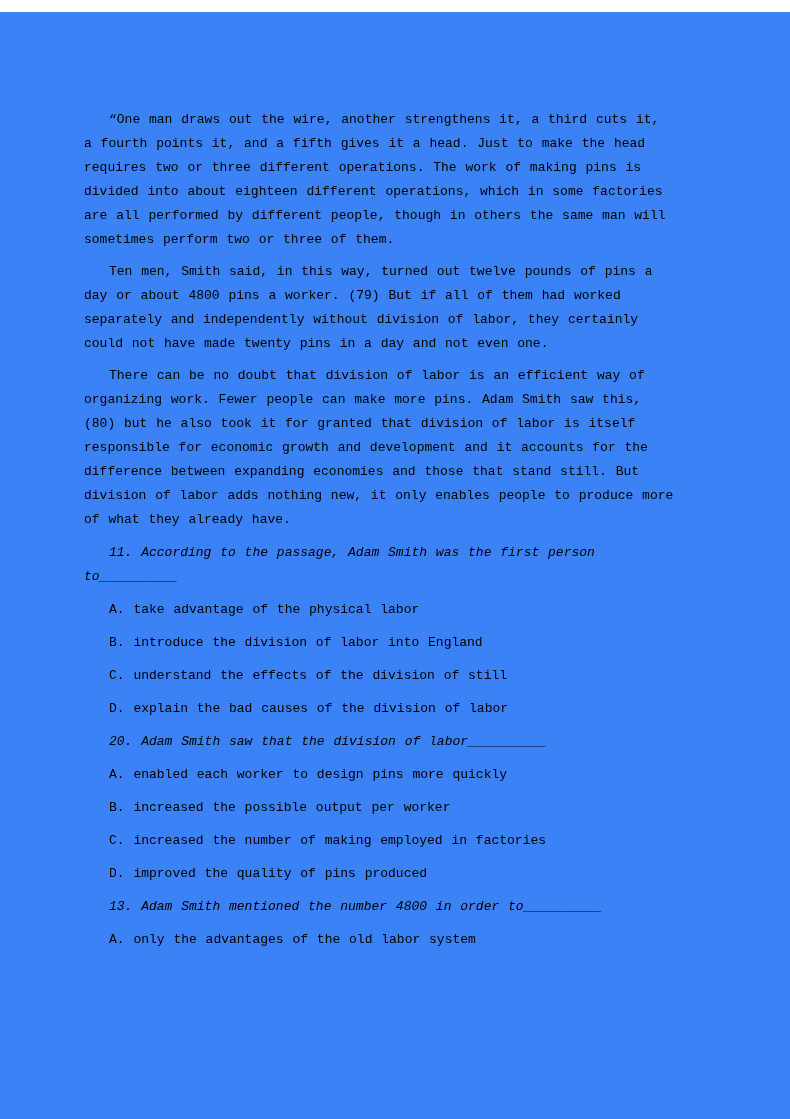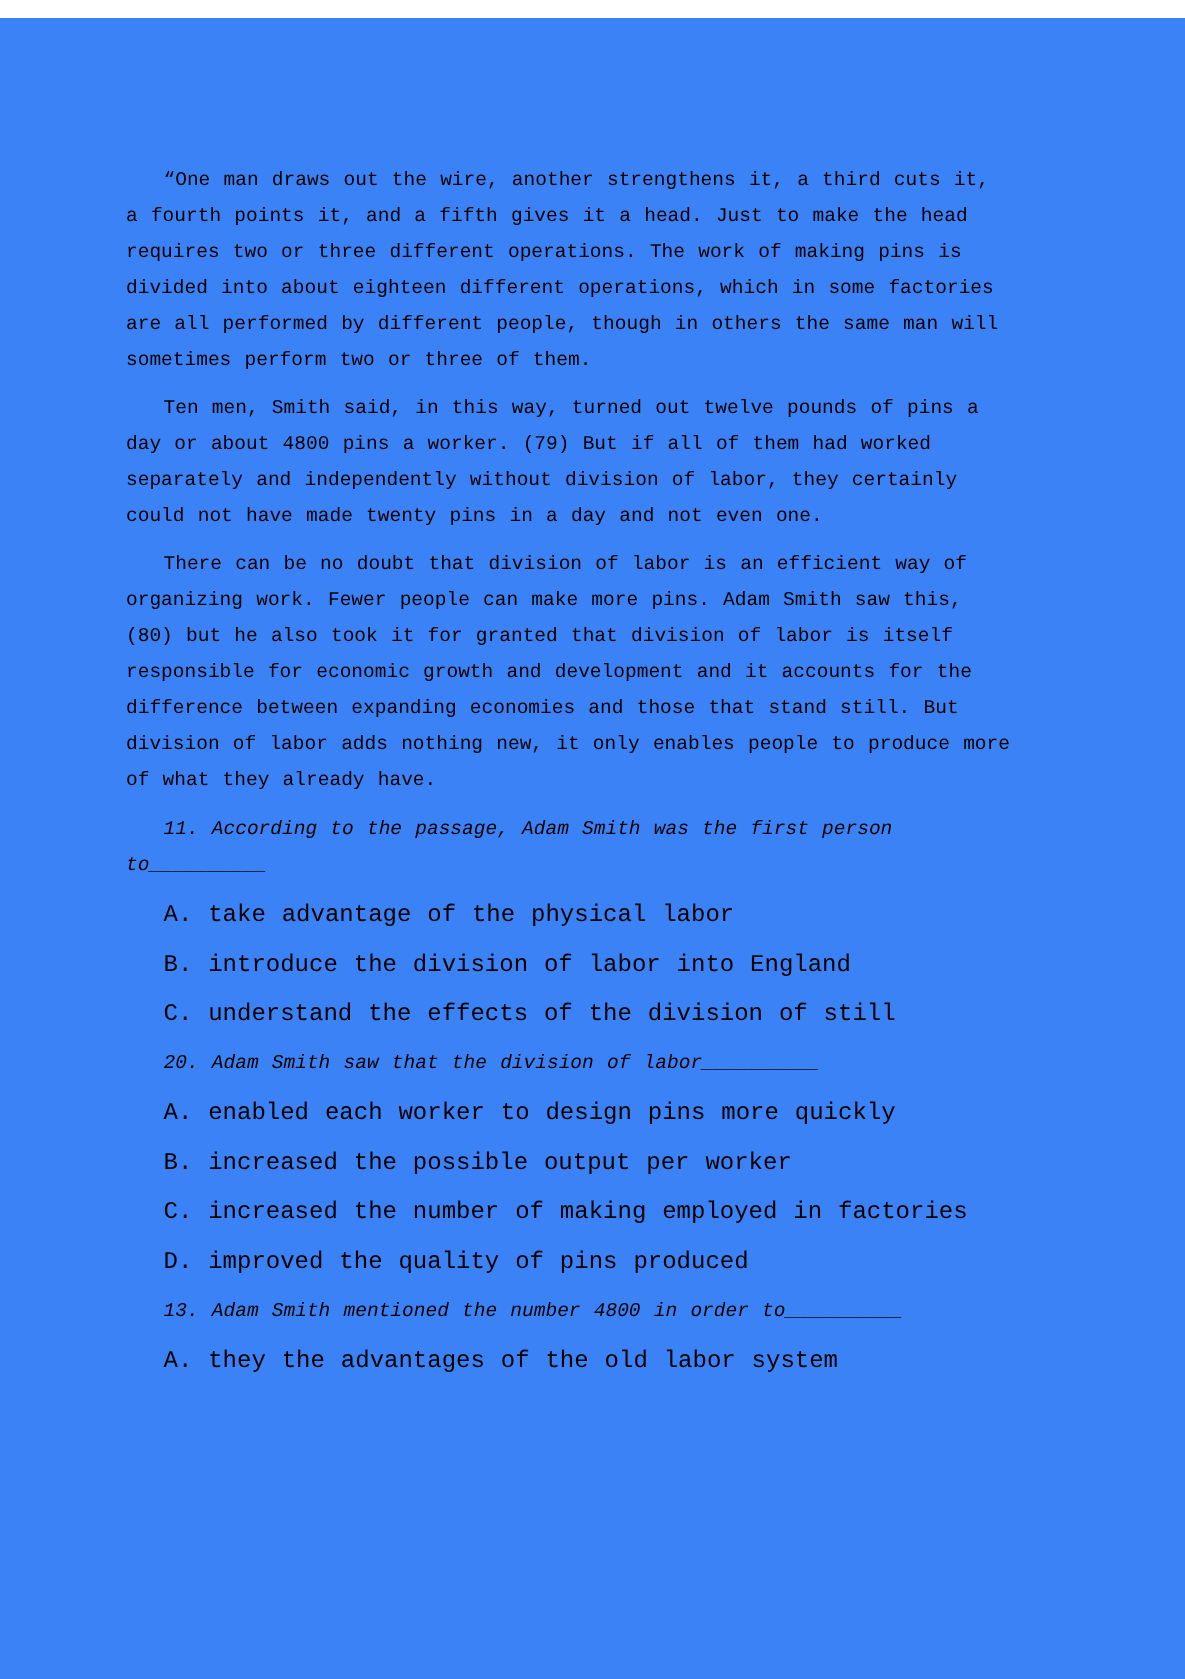--- a/index.html
+++ b/index.html
@@ -36,47 +36,48 @@
   .stem {
     margin: 9px 0 0 0;
     font-size: 13px;
     line-height: 24px;
     text-indent: 25px;
     word-spacing: 1px;
     font-style: italic;
   }
   .option {
     margin: 9px 0 0 25px;
-    font-size: 16px;
+    font-size: 13px;
     line-height: 24px;
     word-spacing: 1px;
   }
 </style>
 </head>
 <body>
 
 <div class="page">
 
   <p class="para">“One man draws out the wire, another strengthens it, a third cuts it, a fourth points it, and a fifth gives it a head. Just to make the head requires two or three different operations. The work of making pins is divided into about eighteen different operations, which in some factories are all performed by different people, though in others the same man will sometimes perform two or three of them.</p>
   <p class="para">Ten men, Smith said, in this way, turned out twelve pounds of pins a day or about 4800 pins a worker. (79) But if all of them had worked separately and independently without division of labor, they certainly could not have made twenty pins in a day and not even one.</p>
   <p class="para">There can be no doubt that division of labor is an efficient way of organizing work. Fewer people can make more pins. Adam Smith saw this, (80) but he also took it for granted that division of labor is itself responsible for economic growth and development and it accounts for the difference between expanding economies and those that stand still. But division of labor adds nothing new, it only enables people to produce more of what they already have.</p>
 
   <div class="question">
     <p class="stem">11. According to the passage, Adam Smith was the first person to__________</p>
     <p class="option">A. take advantage of the physical labor</p>
     <p class="option">B. introduce the division of labor into England</p>
     <p class="option">C. understand the effects of the division of still</p>
+    <p class="option">D. explain the bad causes of the division of labor</p>
   </div>
 
   <div class="question">
     <p class="stem">20. Adam Smith saw that the division of labor__________</p>
     <p class="option">A. enabled each worker to design pins more quickly</p>
     <p class="option">B. increased the possible output per worker</p>
     <p class="option">C. increased the number of making employed in factories</p>
     <p class="option">D. improved the quality of pins produced</p>
   </div>
 
   <div class="question">
     <p class="stem">13. Adam Smith mentioned the number 4800 in order to__________</p>
-    <p class="option">A. they the advantages of the old labor system</p>
+    <p class="option">A. only the advantages of the old labor system</p>
   </div>
 
 </div>
 
 </body></html>

